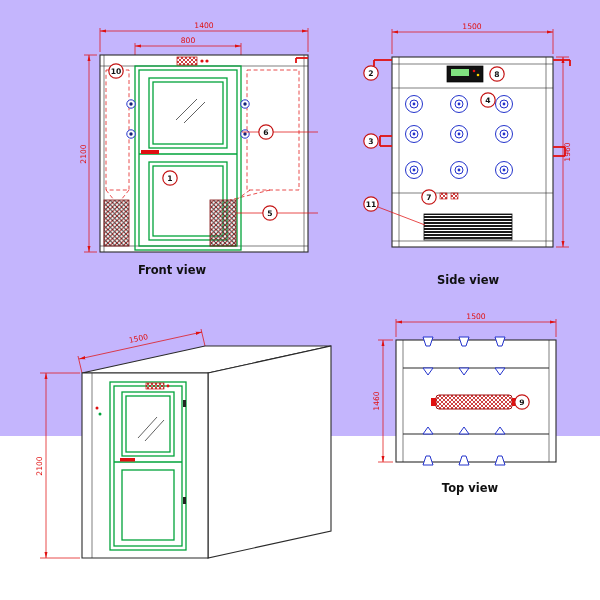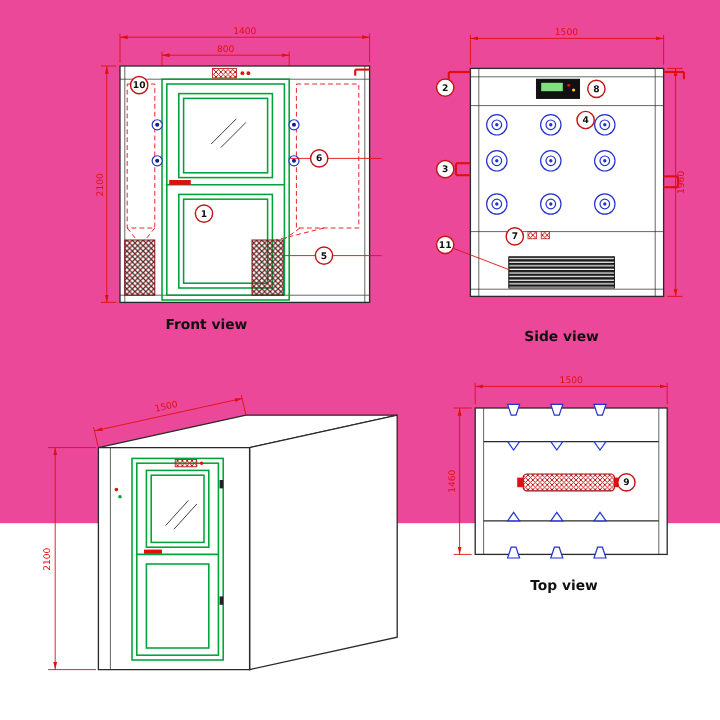--- a/index.html
+++ b/index.html
@@ -2,21 +2,21 @@
 <html style="--outline: #2a2a2a; --dimension: #e01010; --door: #00a33a; --nozzle: #2333cc; --callout-ring: #c41414;"><head>
 <meta charset="utf-8">
 <style>
   :root{
     --outline:#2a2a2a; --dimension:#e01010; --door:#00a33a;
     --nozzle:#2333cc; --callout-ring:#c41414;
   }
   *{margin:0;padding:0;box-sizing:border-box}
   html,body{background:#ffffff}
   body{width:600px;height:600px;font-family:"DejaVu Sans",sans-serif}
-  .drawing{position:relative;width:600px;height:436px;background:#ec4899}
+  .drawing{position:relative;width:600px;height:436px;background:#c4b5fd}
   svg{display:block}
   .ln{stroke:var(--outline);stroke-width:1.1;fill:none}
   .lnw{stroke:var(--outline);stroke-width:1.1;fill:#ffffff}
   .lnthin{stroke:var(--outline);stroke-width:.6;fill:none}
   .green{stroke:var(--door);stroke-width:1.3;fill:none}
   .blue{stroke:var(--nozzle);stroke-width:1;fill:#ffffff}
   .bluef{fill:var(--nozzle);stroke:none}
   .dim{stroke:var(--dimension);stroke-width:.75;fill:none}
   .red2{stroke:var(--dimension);stroke-width:1.8;fill:none}
   .redf{fill:var(--dimension);stroke:none}

